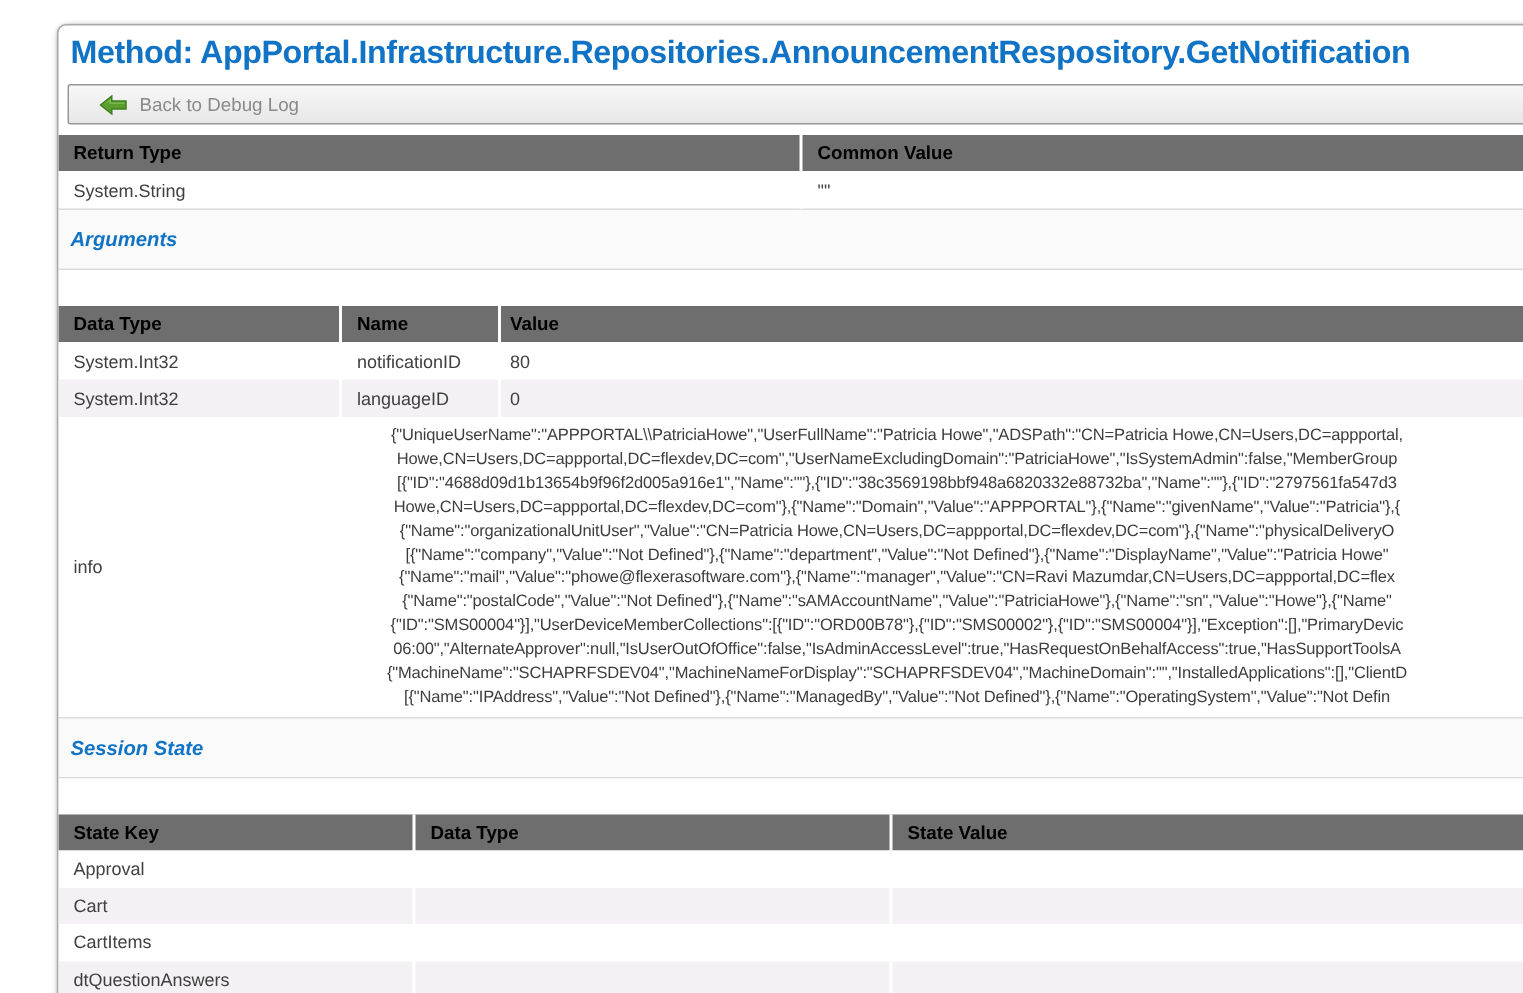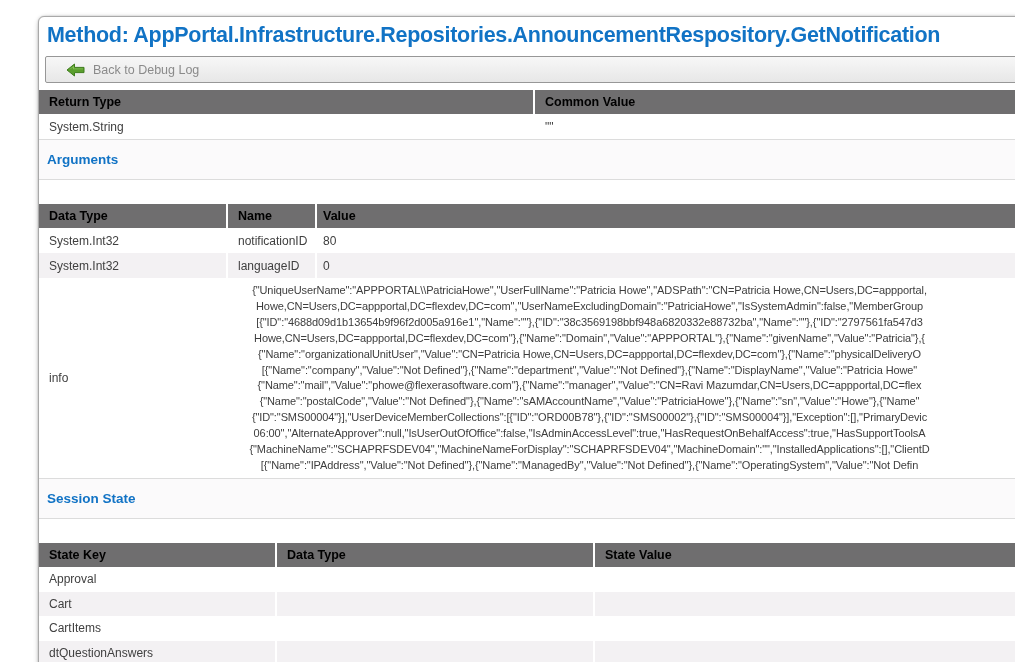--- a/index.html
+++ b/index.html
@@ -55,21 +55,21 @@
     display: flex; align-items: center;
     padding-left: 10px; white-space: nowrap; overflow: hidden;
   }
   .trow.alt .cell { background: #f3f1f3; }
   .trow .cell + .cell { border-left: 2px solid #fff; }
 
   
   .rt-c1 { width: 494px; flex: none; }
   .rt-c2 { flex: 1; }
   .arg-c1 { width: 187px; flex: none; }
-  .arg-c2 { width: 89px; flex: none; }
+  .arg-c2 { width: 106px; flex: none; }
   .arg-c3 { flex: 1; padding-left: 6px !important; text-align: center; }
   .ss-c1 { width: 236px; flex: none; }
   .ss-c2 { width: 318px; flex: none; }
   .ss-c3 { flex: 1; }
 
   .row-tall { height: 200px; }
   .row-tall .cell { align-items: center; }
   .json-cell {
     display: block !important;
     padding: 5px 0 0 6px !important;
@@ -84,21 +84,21 @@
   }
   .section-band {
     height: 41px;
     background: #fbfafb;
     border-top: 1px solid #dcdcdc;
     border-bottom: 1px solid #dcdcdc;
     display: flex; align-items: center;
     padding-left: 8px;
   }
   .section-band .heading {
-    color: #1173c5; font-size: 13.5px; font-weight: bold;
+    color: #1173c5; font-size: 13.5px; font-weight: bold; font-style: italic;
   }
   .gap24 { height: 24px; background: #fff; }
   .ss-row { min-height: 24.5px; }
 </style>
 </head>
 <body>
 
 <div class="page">
 
   <div class="page-title">Method: AppPortal.Infrastructure.Repositories.AnnouncementRespository.GetNotification</div>

